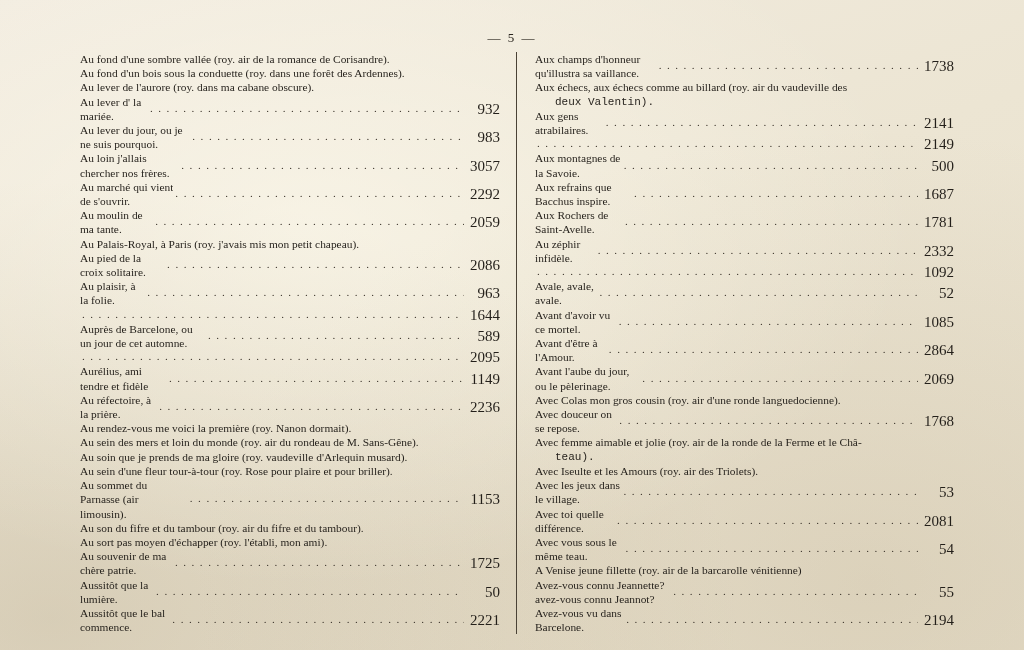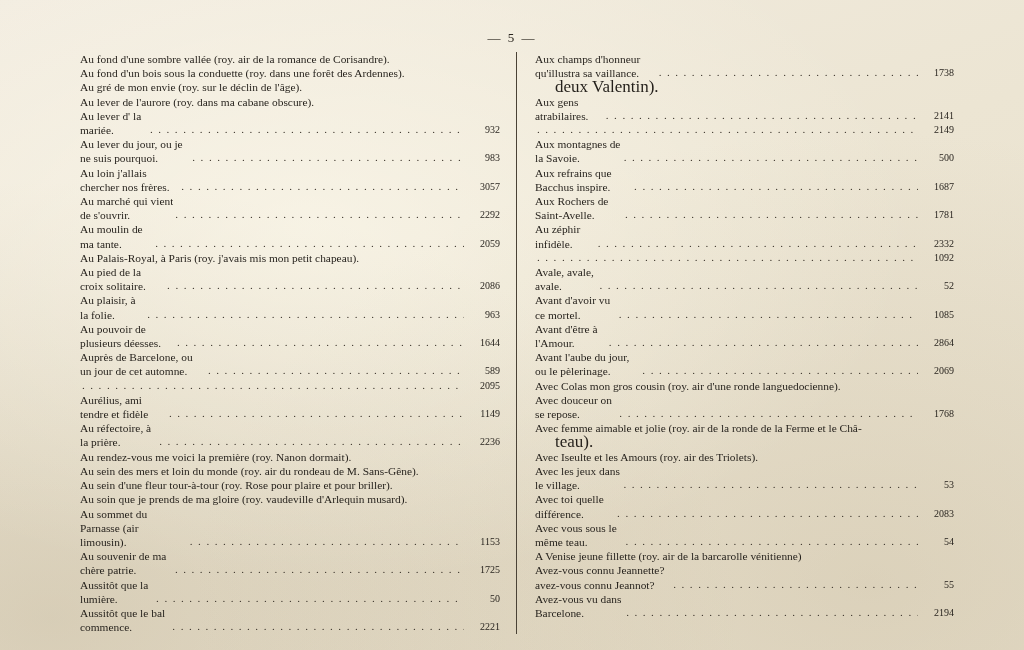--- a/index.html
+++ b/index.html
@@ -54,21 +54,21 @@
   }
   .col-left {
     padding-right: 16px;
     border-right: 1px solid #4a4236;
   }
   .col-right {
     padding-left: 18px;
   }
   .entry {
     display: flex;
-    align-items: flex-end;
+    align-items: center;
     font-size: 11.4px;
     line-height: 14.2px;
     white-space: nowrap;
   }
   .entry .txt {
     flex: 0 1 auto;
     overflow: hidden;
     text-overflow: clip;
     white-space: normal;
   }
@@ -81,49 +81,47 @@
     color: #3a332a;
     font-size: 11px;
     letter-spacing: 1.4px;
     position: relative;
     top: -1px;
   }
   .num {
     flex: 0 0 auto;
     width: 34px;
     text-align: right;
-    font-size: 10px;
+    font-size: 15px;
   }
   .cont {
     padding-left: 20px;
-    font-size: 17px;
+    font-size: 11px;
     line-height: 14.2px;
+    font-family: Liberation Mono, monospace;
   }
 </style>
 </head>
 <body>
 
 <div class="paper"></div>
 
 <div class="page">
 
   <div class="folio">— 5 —</div>
 
   <div class="columns">
     <div class="col col-left">
         <div class="entry">
           <span class="txt">Au fond d'une sombre vallée (roy. air de la romance de Corisandre).</span>
         </div>
         <div class="entry">
           <span class="txt">Au fond d'un bois sous la conduette (roy. dans une forêt des Ardennes).</span>
         </div>
         <div class="entry">
-          <span class="txt">Au gré de mon envie (roy. sur le déclin de l'âge).</span>
-        </div>
-        <div class="entry">
           <span class="txt">Au lever de l'aurore (roy. dans ma cabane obscure).</span>
         </div>
         <div class="entry">
           <span class="txt">Au lever d' la mariée.</span>
           <span class="leader"> . . . . . . . . . . . . . . . . . . . . . . . . . . . . . . . . . . . . . . . . . . . . . . . . . . . . . . .</span>
           <span class="num">932</span>
         </div>
         <div class="entry">
           <span class="txt">Au lever du jour, ou je ne suis pourquoi.</span>
           <span class="leader"> . . . . . . . . . . . . . . . . . . . . . . . . . . . . . . . . . . . . . . . . . . . . . . . . . . . . . . .</span>
@@ -151,21 +149,20 @@
           <span class="txt">Au pied de la croix solitaire.</span>
           <span class="leader"> . . . . . . . . . . . . . . . . . . . . . . . . . . . . . . . . . . . . . . . . . . . . . . . . . . . . . . .</span>
           <span class="num">2086</span>
         </div>
         <div class="entry">
           <span class="txt">Au plaisir, à la folie.</span>
           <span class="leader"> . . . . . . . . . . . . . . . . . . . . . . . . . . . . . . . . . . . . . . . . . . . . . . . . . . . . . . .</span>
           <span class="num">963</span>
         </div>
         <div class="entry">
-          <span class="txt">Au pouvoir de plusieurs déesses.</span>
           <span class="leader"> . . . . . . . . . . . . . . . . . . . . . . . . . . . . . . . . . . . . . . . . . . . . . . . . . . . . . . .</span>
           <span class="num">1644</span>
         </div>
         <div class="entry">
           <span class="txt">Auprès de Barcelone, ou un jour de cet automne.</span>
           <span class="leader"> . . . . . . . . . . . . . . . . . . . . . . . . . . . . . . . . . . . . . . . . . . . . . . . . . . . . . . .</span>
           <span class="num">589</span>
         </div>
         <div class="entry">
           <span class="leader"> . . . . . . . . . . . . . . . . . . . . . . . . . . . . . . . . . . . . . . . . . . . . . . . . . . . . . . .</span>
@@ -181,29 +178,35 @@
           <span class="leader"> . . . . . . . . . . . . . . . . . . . . . . . . . . . . . . . . . . . . . . . . . . . . . . . . . . . . . . .</span>
           <span class="num">2236</span>
         </div>
         <div class="entry">
           <span class="txt">Au rendez-vous me voici la première (roy. Nanon dormait).</span>
         </div>
         <div class="entry">
           <span class="txt">Au sein des mers et loin du monde (roy. air du rondeau de M. Sans-Gêne).</span>
         </div>
         <div class="entry">
+          <span class="txt">Au soin que je prends de ma gloire (roy. vaudeville d'Arlequin musard).</span>
+        </div>
+        <div class="entry">
           <span class="txt">Au sein d'une fleur tour-à-tour (roy. Rose pour plaire et pour briller).</span>
         </div>
         <div class="entry">
-          <span class="txt">Au soin que je prends de ma gloire (roy. vaudeville d'Arlequin musard).</span>
-        </div>
-        <div class="entry">
           <span class="txt">Au sommet du Parnasse (air limousin).</span>
           <span class="leader"> . . . . . . . . . . . . . . . . . . . . . . . . . . . . . . . . . . . . . . . . . . . . . . . . . . . . . . .</span>
           <span class="num">1153</span>
+        </div>
+        <div class="entry">
+          <span class="txt">Au son du fifre et du tambour (roy. air du fifre et du tambour).</span>
+        </div>
+        <div class="entry">
+          <span class="txt">Au sort pas moyen d'échapper (roy. l'établi, mon ami).</span>
         </div>
         <div class="entry">
           <span class="txt">Au souvenir de ma chère patrie.</span>
           <span class="leader"> . . . . . . . . . . . . . . . . . . . . . . . . . . . . . . . . . . . . . . . . . . . . . . . . . . . . . . .</span>
           <span class="num">1725</span>
         </div>
         <div class="entry">
           <span class="txt">Aussitôt que la lumière.</span>
           <span class="leader"> . . . . . . . . . . . . . . . . . . . . . . . . . . . . . . . . . . . . . . . . . . . . . . . . . . . . . . .</span>
           <span class="num">50</span>
@@ -213,20 +216,23 @@
           <span class="leader"> . . . . . . . . . . . . . . . . . . . . . . . . . . . . . . . . . . . . . . . . . . . . . . . . . . . . . . .</span>
           <span class="num">2221</span>
         </div>
       </div>
     <div class="col col-right">
         <div class="entry">
           <span class="txt">Aux champs d'honneur qu'illustra sa vaillance.</span>
           <span class="leader"> . . . . . . . . . . . . . . . . . . . . . . . . . . . . . . . . . . . . . . . . . . . . . . . . . . . . . . .</span>
           <span class="num">1738</span>
         </div>
+        <div class="entry">
+          <span class="txt">Aux échecs, aux échecs comme au billard (roy. air du vaudeville des</span>
+        </div>
         <div class="cont">deux Valentin).</div>
         <div class="entry">
           <span class="txt">Aux gens atrabilaires.</span>
           <span class="leader"> . . . . . . . . . . . . . . . . . . . . . . . . . . . . . . . . . . . . . . . . . . . . . . . . . . . . . . .</span>
           <span class="num">2141</span>
         </div>
         <div class="entry">
           <span class="leader"> . . . . . . . . . . . . . . . . . . . . . . . . . . . . . . . . . . . . . . . . . . . . . . . . . . . . . . .</span>
           <span class="num">2149</span>
         </div>
@@ -290,21 +296,21 @@
           <span class="txt">Avec Iseulte et les Amours (roy. air des Triolets).</span>
         </div>
         <div class="entry">
           <span class="txt">Avec les jeux dans le village.</span>
           <span class="leader"> . . . . . . . . . . . . . . . . . . . . . . . . . . . . . . . . . . . . . . . . . . . . . . . . . . . . . . .</span>
           <span class="num">53</span>
         </div>
         <div class="entry">
           <span class="txt">Avec toi quelle différence.</span>
           <span class="leader"> . . . . . . . . . . . . . . . . . . . . . . . . . . . . . . . . . . . . . . . . . . . . . . . . . . . . . . .</span>
-          <span class="num">2083</span>
+          <span class="num">2081</span>
         </div>
         <div class="entry">
           <span class="txt">Avec vous sous le même teau.</span>
           <span class="leader"> . . . . . . . . . . . . . . . . . . . . . . . . . . . . . . . . . . . . . . . . . . . . . . . . . . . . . . .</span>
           <span class="num">54</span>
         </div>
         <div class="entry">
           <span class="txt">A Venise jeune fillette (roy. air de la barcarolle vénitienne)</span>
         </div>
         <div class="entry">

